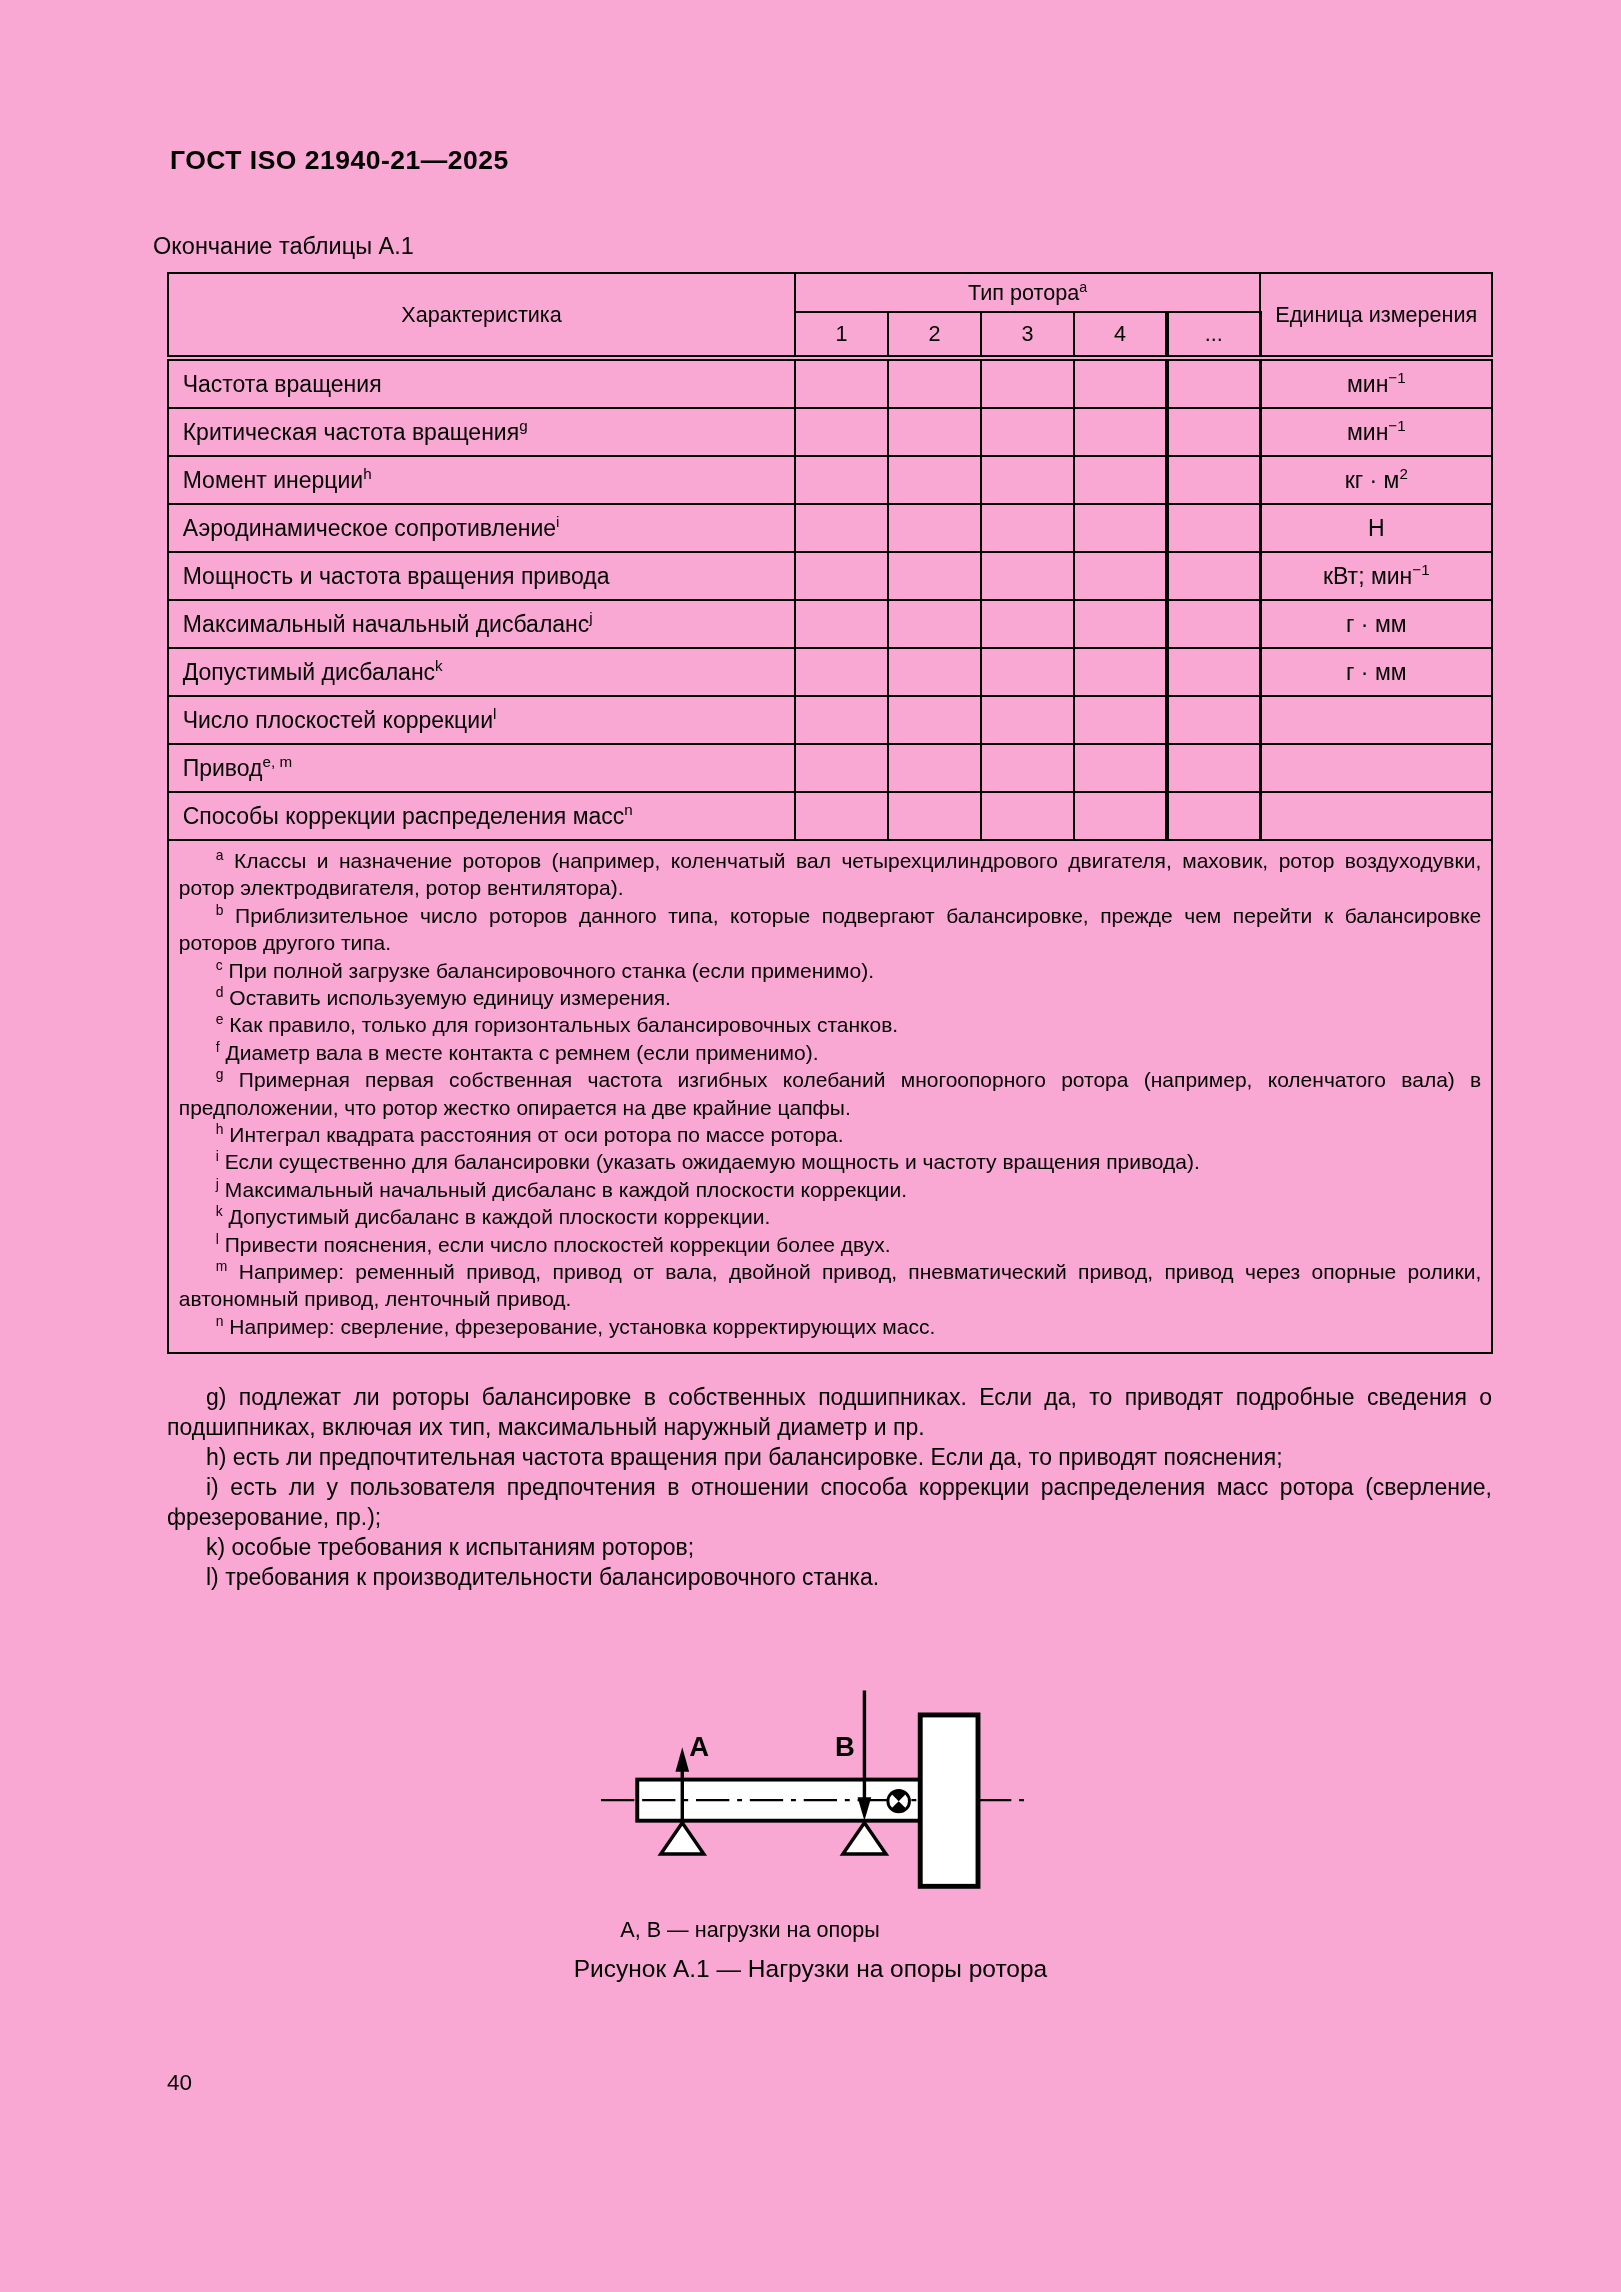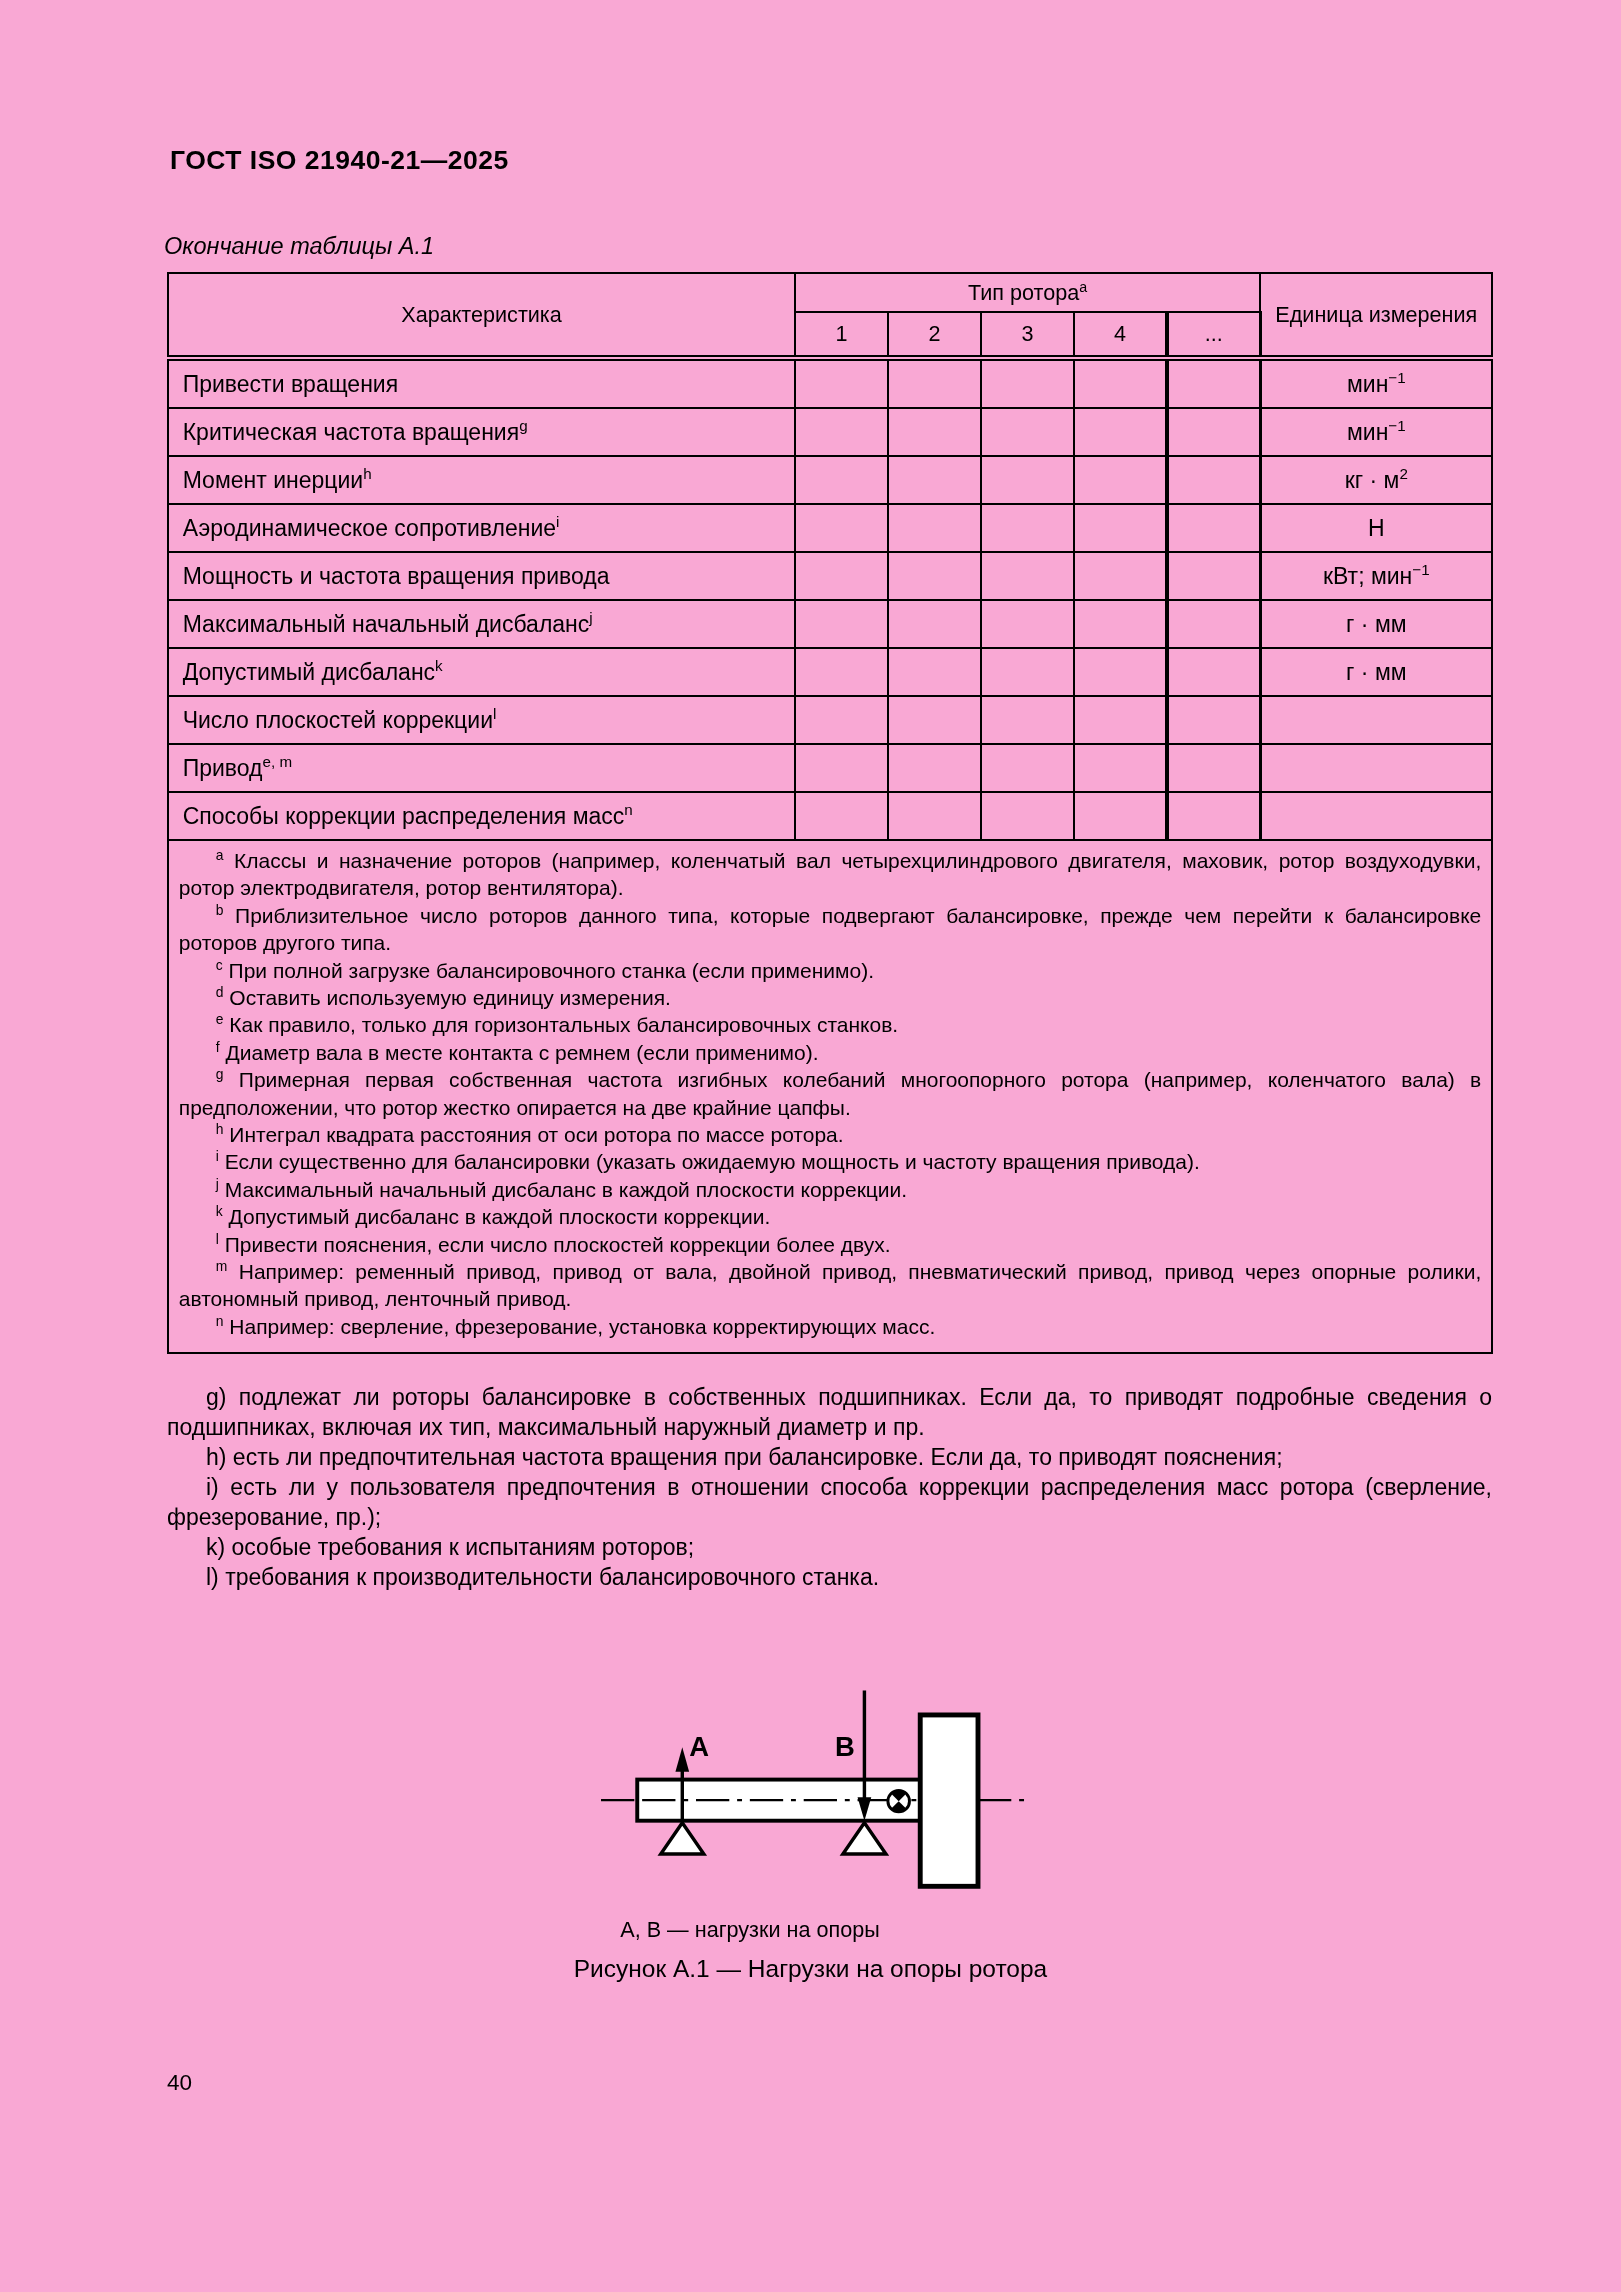--- a/index.html
+++ b/index.html
@@ -3,21 +3,21 @@
 <meta charset="utf-8">
 <style>
   html,body { margin:0; padding:0; background:#e8e8e8; }
   .page {
     position:relative; width:1621px; height:2293px; margin:0 auto;
     background:#f9a8d4; color:#000;
     font-family:"Liberation Sans","DejaVu Sans",sans-serif;
     overflow:hidden;
   }
   .doc-code { position:absolute; left:170px; top:145px; font-size:26.5px; font-weight:bold; letter-spacing:0.5px; }
-  .tbl-label { position:absolute; left:164px; top:233px; font-size:23.5px; font-style:italic; }
+  .tbl-label { position:absolute; left:153px; top:233px; font-size:23.5px; }
 
   .gtable {
     position:absolute; left:167px; top:272px; width:1325px;
     border-collapse:collapse; table-layout:fixed;
     border:2.9px solid #000;
   }
   .gtable td, .gtable th { border:2px solid #000; font-weight:normal; padding:0; }
   .gtable .hrow1 td { height:37px; }
   .gtable .hrow2 td { height:42px; }
   .hcell { text-align:center; vertical-align:middle; font-size:21.6px; }
@@ -65,21 +65,21 @@
       </tr>
       <tr class="hrow2">
         <td class="hcell dbl">1</td>
         <td class="hcell dbl">2</td>
         <td class="hcell dbl">3</td>
         <td class="hcell dbl">4</td>
         <td class="hcell dbl cdots">...</td>
       </tr>
 
       <tr class="brow">
-        <td class="lblcell"><span>Привести вращения</span><sup></sup></td>
+        <td class="lblcell"><span>Частота вращения</span><sup></sup></td>
         <td class="tc"></td>
           <td class="tc"></td>
           <td class="tc"></td>
           <td class="tc"></td>
           <td class="tc cdots"></td>
         <td class="unitcell"><span>мин</span><sup>−1</sup></td>
       </tr>
       <tr class="brow">
         <td class="lblcell"><span>Критическая частота вращения</span><sup>g</sup></td>
         <td class="tc"></td>

